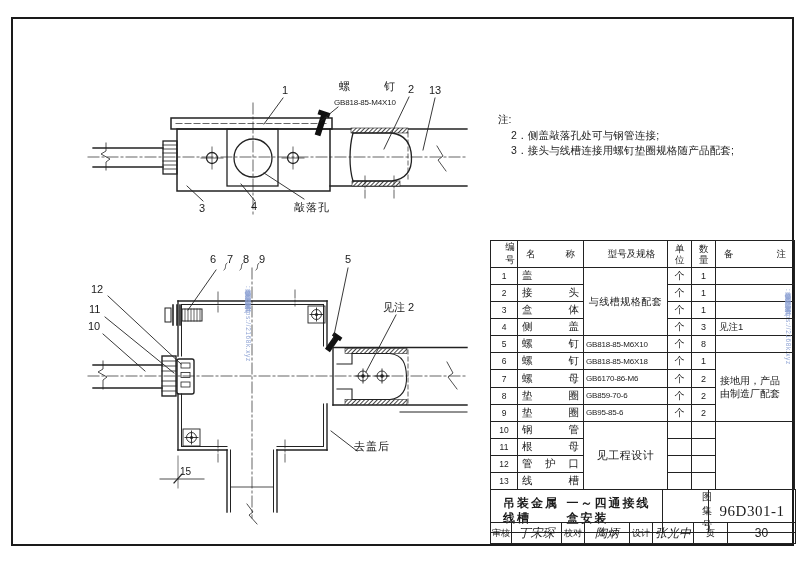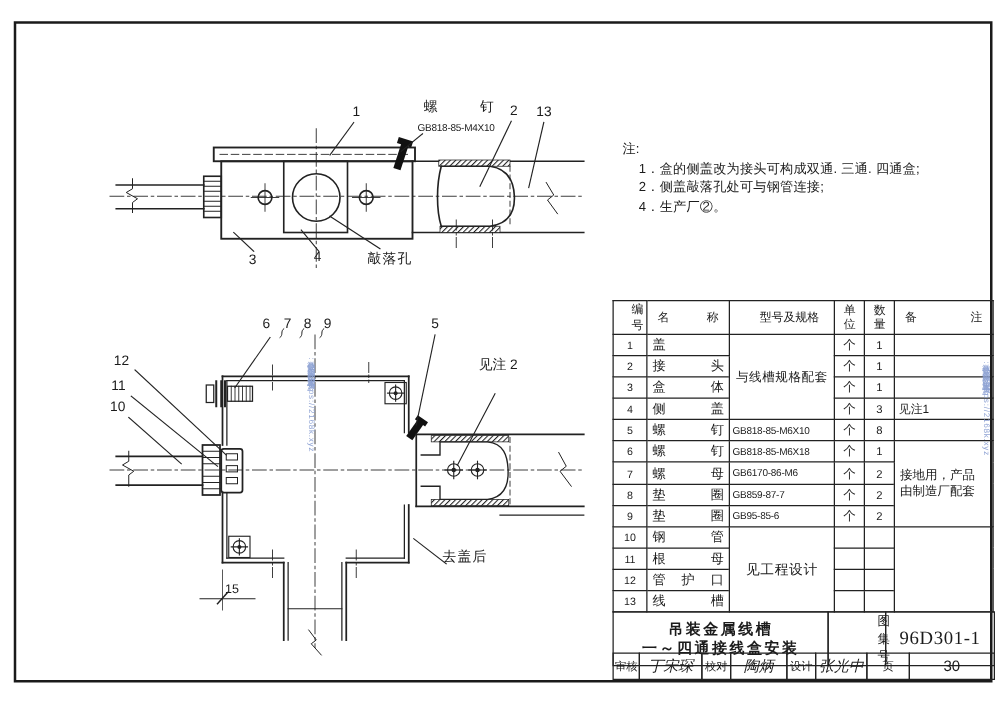--- a/index.html
+++ b/index.html
@@ -30,21 +30,21 @@
   .c-qty{font-size:9px;text-align:center;}
   .c-rm{font-size:9.5px;padding:0 3px !important;}
   .vhead{word-break:break-all;line-height:11px;padding:0 7px !important;text-align:left;}
   .jhead{text-align:justify;text-align-last:justify;padding:0 8px !important;}
   .rm2l{font-size:10px;line-height:13px;padding:0 4px !important;}
   .grid-row{display:grid;margin-top:-1px;}
   .grid-row>div{border:1px solid #222;margin-left:-1px;display:flex;align-items:center;justify-content:center;box-sizing:border-box;}
   .grid-row>div:first-child{margin-left:0;}
   #row-title{grid-template-columns:173px 46px 87px;height:34px;}
   #row-sign{grid-template-columns:22px 50px 23px 45px 23px 41px 34px 68px;height:22px;}
-  .ttl{flex-direction:column;font-size:12px;font-weight:bold;letter-spacing:2px;line-height:15px;}
+  .ttl{flex-direction:row;font-size:12px;font-weight:bold;letter-spacing:2px;line-height:15px;padding-left:12px;}
   .atlas-lab{font-size:10px;letter-spacing:1px;padding-left:44px;}
   .atlas-no{font-family:"Liberation Serif",serif;font-size:15px;letter-spacing:0.5px;}
   .sgn-lab{font-size:9px;letter-spacing:0px;}
   .sgn-name{font-size:12px;font-style:italic;font-family:"Liberation Serif",serif;}
   .pg-no{font-size:12px;}
   
   .wm{position:absolute;writing-mode:vertical-rl;font-size:6.5px;color:#8a9fd2;letter-spacing:0.6px;opacity:0.95;white-space:nowrap;}
   #wm1{left:243px;top:283px;height:235px;overflow:hidden;}
   #wm2{left:783px;top:286px;height:256px;overflow:hidden;}
 </style>
@@ -276,29 +276,28 @@
   <div class="lbl" style="left:294px;top:201px;letter-spacing:1px">敲落孔</div>
 
   <div class="lbl" style="left:210px;top:253px">6</div>
   <div class="lbl" style="left:227px;top:253px">7</div>
   <div class="lbl" style="left:243px;top:253px">8</div>
   <div class="lbl" style="left:259px;top:253px">9</div>
   <div class="lbl" style="left:91px;top:283px">12</div>
   <div class="lbl" style="left:89px;top:303px">11</div>
   <div class="lbl" style="left:88px;top:320px">10</div>
   <div class="lbl" style="left:345px;top:253px">5</div>
-  <div class="lbl" style="left:383px;top:286px">见注 2</div>
+  <div class="lbl" style="left:383px;top:301px">见注 2</div>
   <div class="lbl" style="left:354px;top:440px;letter-spacing:1px">去盖后</div>
   <div class="lbl small" style="left:180px;top:466px">15</div>
 
   <div id="notes">
     <div class="nt">注:</div>
-    <div class="ni">1．盒的侧盖改为接头可构成双通. 三通. 四通盒;</div>
     <div class="ni">2．侧盖敲落孔处可与钢管连接;</div>
-    <div class="ni">4．生产厂②。</div>
+    <div class="ni">3．接头与线槽连接用螺钉垫圈规格随产品配套;</div>
   </div>
 
   <div id="tblwrap">
     <table class="tbl">
       <colgroup>
           <col style="width:27px">
           <col style="width:66px">
           <col style="width:84px">
           <col style="width:24px">
           <col style="width:24px">
@@ -364,21 +363,21 @@
       <tr>
         <td class="c-no">7</td>
         <td class="c-name">螺母</td>
         <td class="c-spec">GB6170-86-M6</td>
         <td class="c-unit">个</td>
         <td class="c-qty">2</td>
       </tr>
       <tr>
         <td class="c-no">8</td>
         <td class="c-name">垫圈</td>
-        <td class="c-spec">GB859-87-7</td>
+        <td class="c-spec">GB859-70-6</td>
         <td class="c-unit">个</td>
         <td class="c-qty">2</td>
       </tr>
       <tr>
         <td class="c-no">9</td>
         <td class="c-name">垫圈</td>
         <td class="c-spec">GB95-85-6</td>
         <td class="c-unit">个</td>
         <td class="c-qty">2</td>
       </tr>

